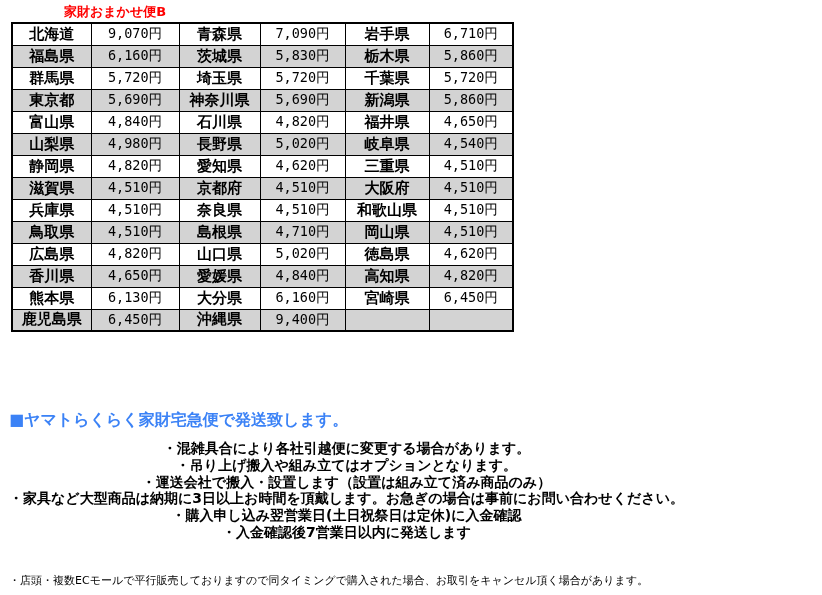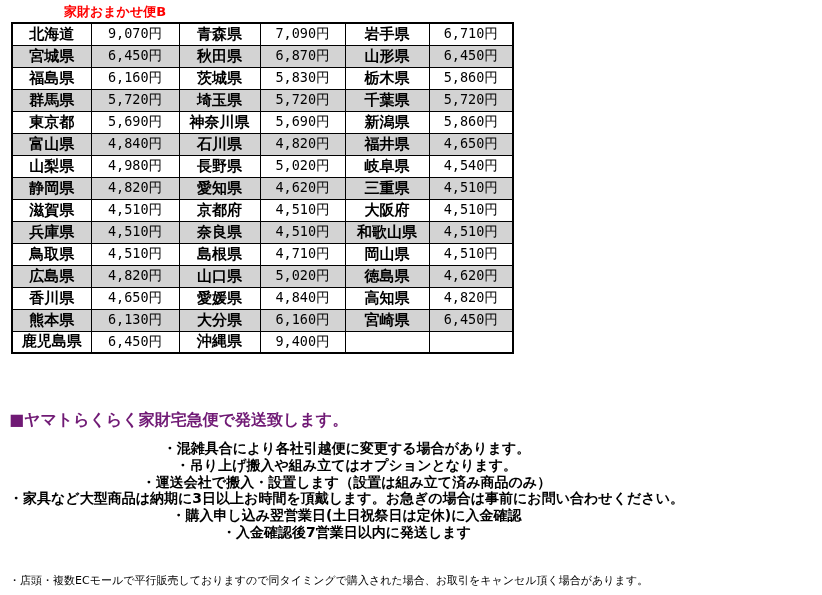--- a/index.html
+++ b/index.html
@@ -57,21 +57,21 @@
   td.price {
     font-size: 13.5px;
     font-family: "DejaVu Sans Mono", "Liberation Mono", monospace;
   }
   .notes-heading {
     position: absolute;
     left: 9px;
     top: 410px;
     font-size: 16px;
     font-weight: bold;
-    color: #701a75;
+    color: #3b82f6;
     white-space: nowrap;
   }
   .notes-list {
     position: absolute;
     left: 9px;
     top: 440px;
     margin: 0;
     padding: 0;
     list-style: none;
     text-align: center;
@@ -112,28 +112,20 @@
     <tbody>
         <tr>
           <td class="pref">北海道</td>
           <td class="price">9,070円</td>
           <td class="pref">青森県</td>
           <td class="price">7,090円</td>
           <td class="pref">岩手県</td>
           <td class="price">6,710円</td>
         </tr>
         <tr>
-          <td class="pref">宮城県</td>
-          <td class="price">6,450円</td>
-          <td class="pref">秋田県</td>
-          <td class="price">6,870円</td>
-          <td class="pref">山形県</td>
-          <td class="price">6,450円</td>
-        </tr>
-        <tr>
           <td class="pref">福島県</td>
           <td class="price">6,160円</td>
           <td class="pref">茨城県</td>
           <td class="price">5,830円</td>
           <td class="pref">栃木県</td>
           <td class="price">5,860円</td>
         </tr>
         <tr>
           <td class="pref">群馬県</td>
           <td class="price">5,720円</td>

